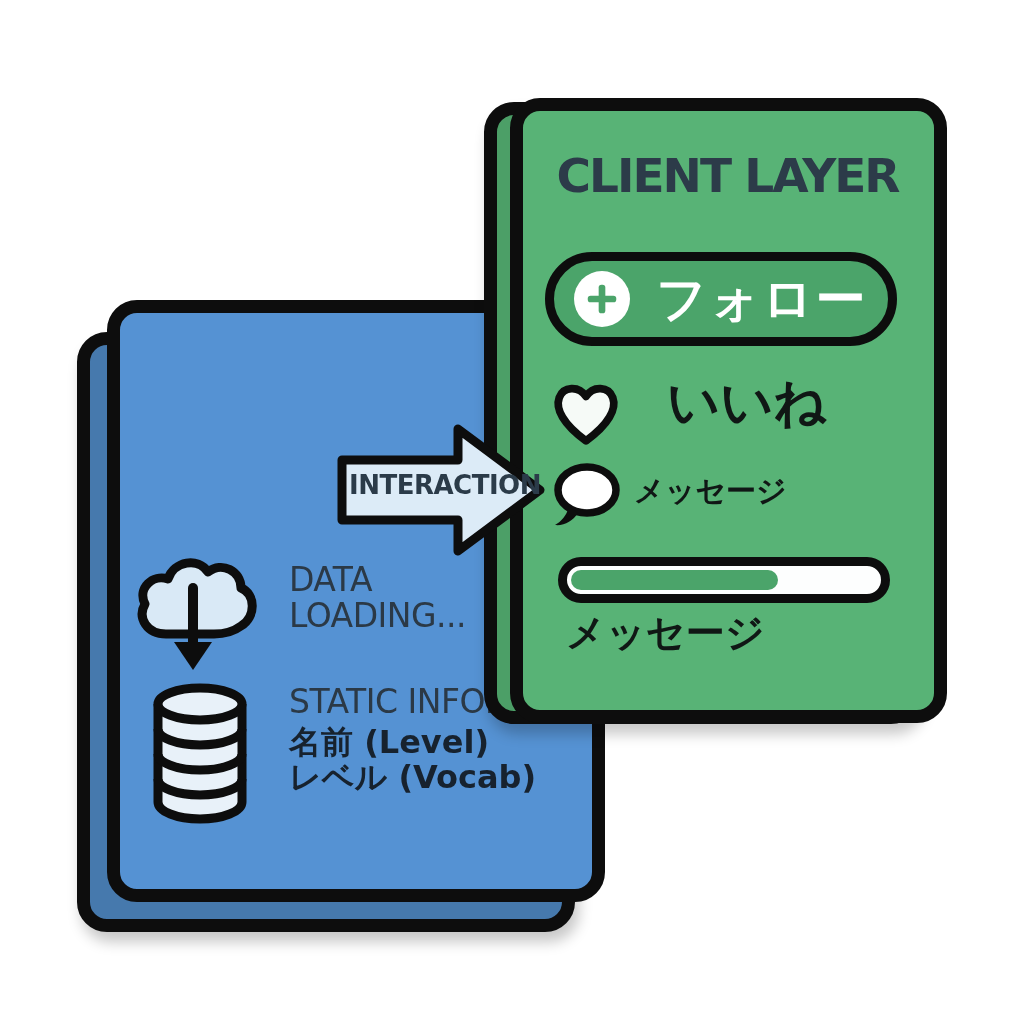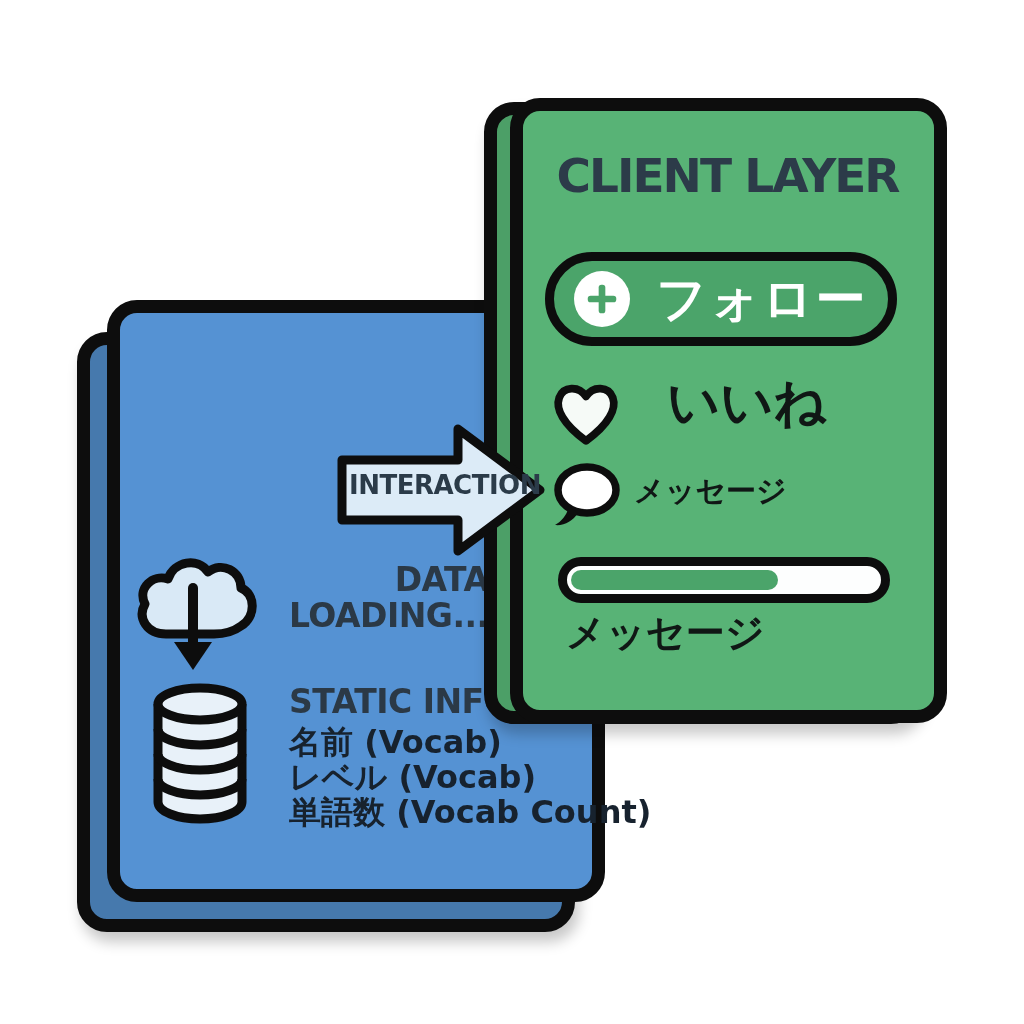--- a/index.html
+++ b/index.html
@@ -28,21 +28,21 @@
   .follow-label{color:#ffffff;font-weight:800;font-size:50px;line-height:1;letter-spacing:2px;}
   .jp-black{color:#101715;font-weight:800;line-height:1;white-space:nowrap;}
   .like-label{left:634px;top:376px;font-size:52px;margin-left:33px;}
   .msg-label{left:634px;top:476px;font-size:30px;}
   .progress-track{
     left:558px;top:557px;width:332px;height:46px;border:9px solid #0d0d0d;border-radius:24px;
     background:#fdfefe;box-sizing:border-box;overflow:hidden;
   }
   .progress-fill{position:absolute;left:4px;top:4px;bottom:4px;width:66%;background:#4ba46a;border-radius:11px;}
   .progress-label{left:566px;top:613px;font-size:39px;}
-  .navy{color:#2b3946;font-weight:700;line-height:1.08;white-space:pre-line;letter-spacing:-0.5px;text-align:right;}
+  .navy{color:#2b3946;font-weight:400;line-height:1.08;white-space:pre-line;letter-spacing:-0.5px;}
   .data-loading{left:289px;top:562px;font-size:33px;}
   .static-heading{left:289px;top:684px;font-size:33px;white-space:nowrap;}
   .static-item{color:#17222e;font-weight:700;font-size:32px;line-height:1;white-space:nowrap;}
   .arrow-label{
     left:349px;top:472px;width:178px;text-align:center;font-size:26px;font-weight:800;
     color:#2b3b49;letter-spacing:-0.5px;line-height:1;
   }
 </style>
 </head>
 <body>
@@ -64,23 +64,22 @@
 
   <svg class="abs" style="left:148px;top:682px;" width="104" height="142" viewBox="0 0 104 142">
     <path d="M10,22 v98 a42,17 0 0 0 84,0 v-98" fill="#e8f1f9" stroke="#0d0d0d" stroke-width="9"></path>
     <ellipse cx="52" cy="22" rx="42" ry="16" fill="#e8f1f9" stroke="#0d0d0d" stroke-width="9"></ellipse>
     <path d="M10,47 a42,16 0 0 0 84,0" fill="none" stroke="#0d0d0d" stroke-width="9"></path>
     <path d="M10,72 a42,16 0 0 0 84,0" fill="none" stroke="#0d0d0d" stroke-width="9"></path>
     <path d="M10,97 a42,16 0 0 0 84,0" fill="none" stroke="#0d0d0d" stroke-width="9"></path>
   </svg>
 
   <div class="abs navy static-heading">STATIC INFO:</div>
-  <div class="abs static-item" style="left:289px;top:726px;">名前 (Vocab)</div>
+  <div class="abs static-item" style="left:289px;top:726px;">名前 (Level)</div>
   <div class="abs static-item" style="left:289px;top:761px;">レベル (Vocab)</div>
-  <div class="abs static-item" style="left:289px;top:796px;">単語数 (Vocab Count)</div>
 
   <div class="abs card green-back"></div>
   <div class="abs card green-front"></div>
 
   <div class="abs layer-title client-title">CLIENT LAYER</div>
 
   <div class="abs follow-btn">
     <span class="plus-circle">
       <svg width="38" height="38" viewBox="0 0 40 40">
         <rect x="16.5" y="5" width="7" height="30" rx="3" fill="#4ba46a"></rect>

